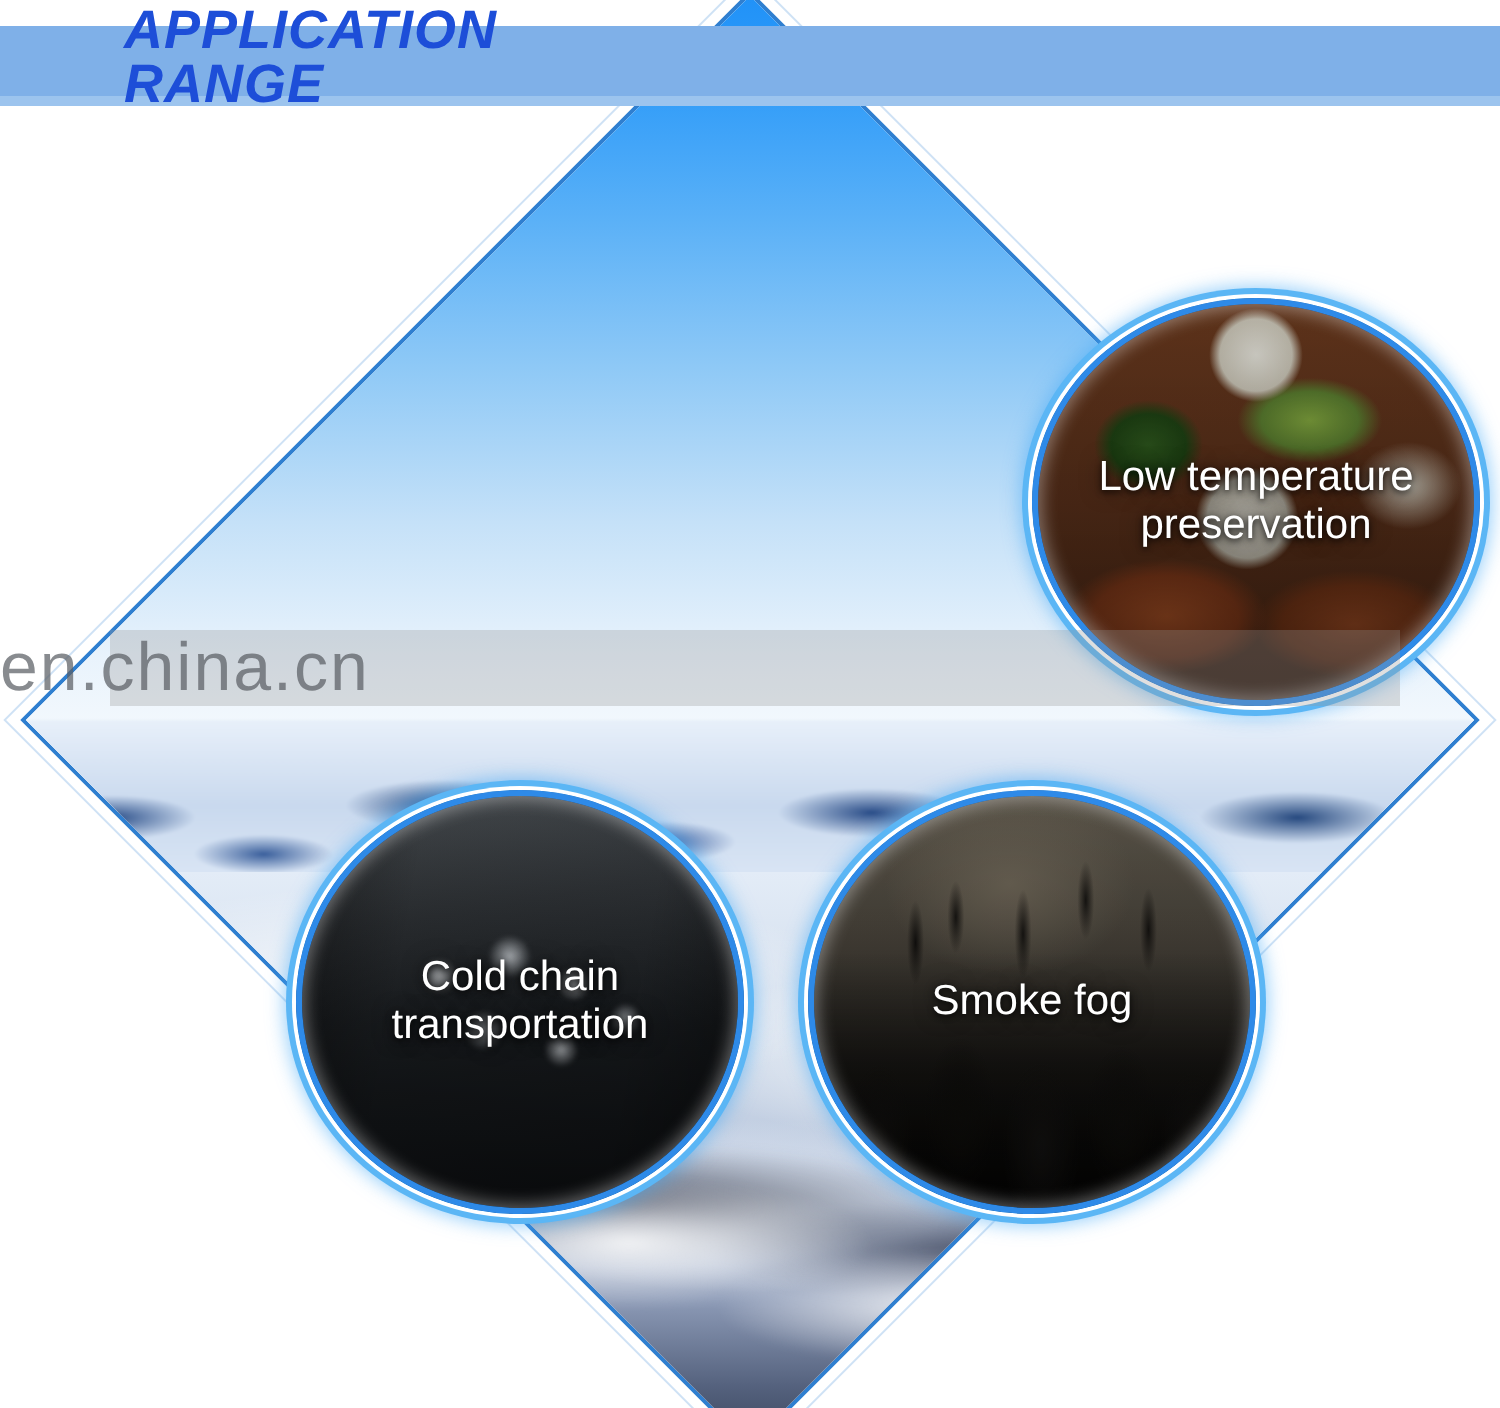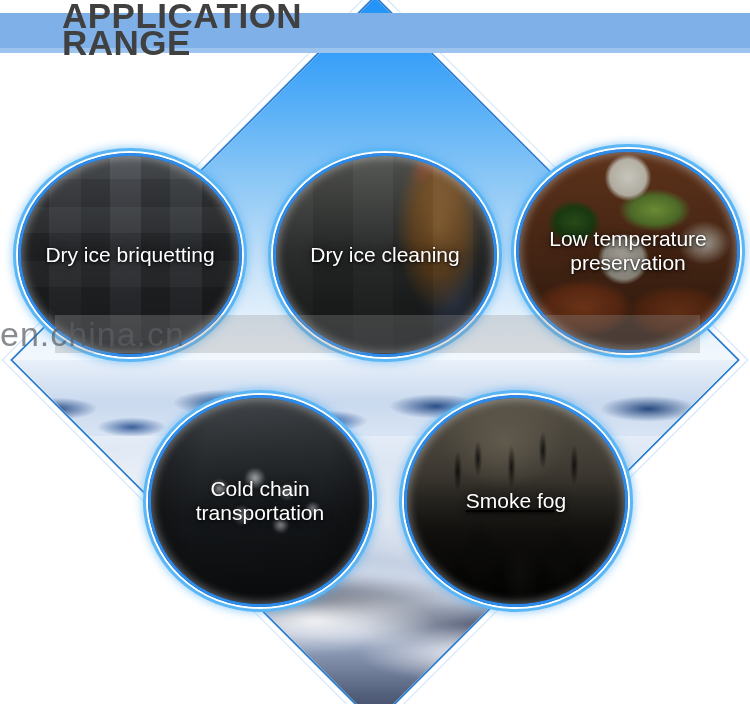--- a/index.html
+++ b/index.html
@@ -128,24 +128,25 @@
     left: 0; top: 48px;
     width: 750px; height: 5px;
     background: #9cc4ee;
     z-index: 8;
   }
   .header-title {
     position: absolute;
     left: 62px; top: 2px;
     z-index: 9;
     font-family: "Liberation Sans", sans-serif;
+    font-style: italic;
     font-weight: 700;
-    font-size: 35px;
+    font-size: 27px;
     line-height: 27px;
-    color: #404040;
+    color: #1d4ed8;
     letter-spacing: 0.5px;
     white-space: pre-line;
   }
 
   
   .circle {
     position: absolute;
     border-radius: 50%;
     overflow: visible;
     z-index: 6;
@@ -346,55 +347,41 @@
         <div class="fog-wisp"></div>
       </div>
     </div>
   </div>
 
   <div class="header-band"></div>
   <div class="header-band-sub"></div>
   <div class="header-title">APPLICATION
 RANGE</div>
 
-  <div class="circle" style="left:18px; top:153px; width:224px; height:204px;">
-    <div class="circle-photo">
-      <div class="ph-briq"></div>
-    </div>
-    <div class="circle-ring"></div>
-    <div class="circle-label">Dry ice briquetting</div>
-  </div>
-
-  <div class="circle" style="left:273px; top:153px; width:224px; height:204px;">
-    <div class="circle-photo">
-      <div class="ph-clean"></div>
-    </div>
-    <div class="circle-ring"></div>
-    <div class="circle-label">Dry ice cleaning</div>
-  </div>
+
 
   <div class="circle" style="left:516px; top:149px; width:224px; height:204px;">
     <div class="circle-photo">
       <div class="ph-food"></div>
     </div>
     <div class="circle-ring"></div>
     <div class="circle-label">Low temperature
 preservation</div>
   </div>
 
   <div class="circle" style="left:148px; top:395px; width:224px; height:212px;align-items:center;">
     <div class="circle-photo">
       <div class="ph-cold"></div>
     </div>
     <div class="circle-ring"></div>
     <div class="circle-label">Cold chain
 transportation</div>
   </div>
 
-  <div class="circle" style="left:404px; top:395px; width:224px; height:212px;text-decoration:underline;">
+  <div class="circle" style="left:404px; top:395px; width:224px; height:212px;">
     <div class="circle-photo">
       <div class="ph-smoke"></div>
     </div>
     <div class="circle-ring"></div>
     <div class="circle-label">Smoke fog</div>
   </div>
 
   <div class="watermark-band"></div>
   <div class="watermark">en.china.cn</div>
 

